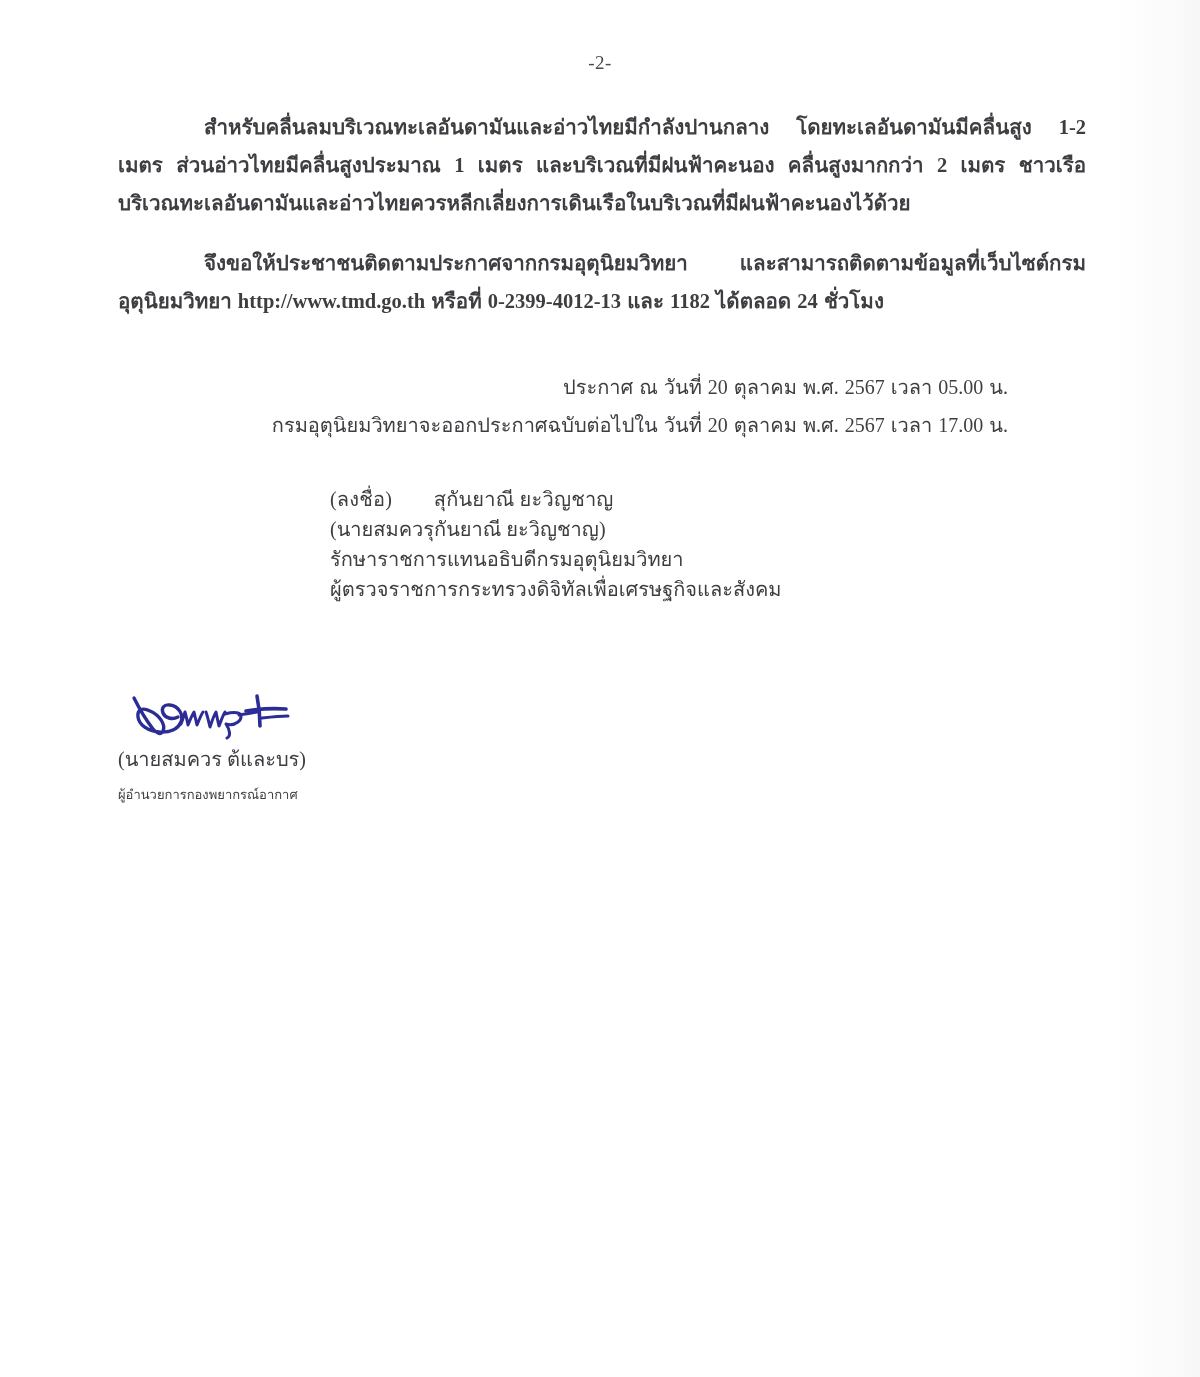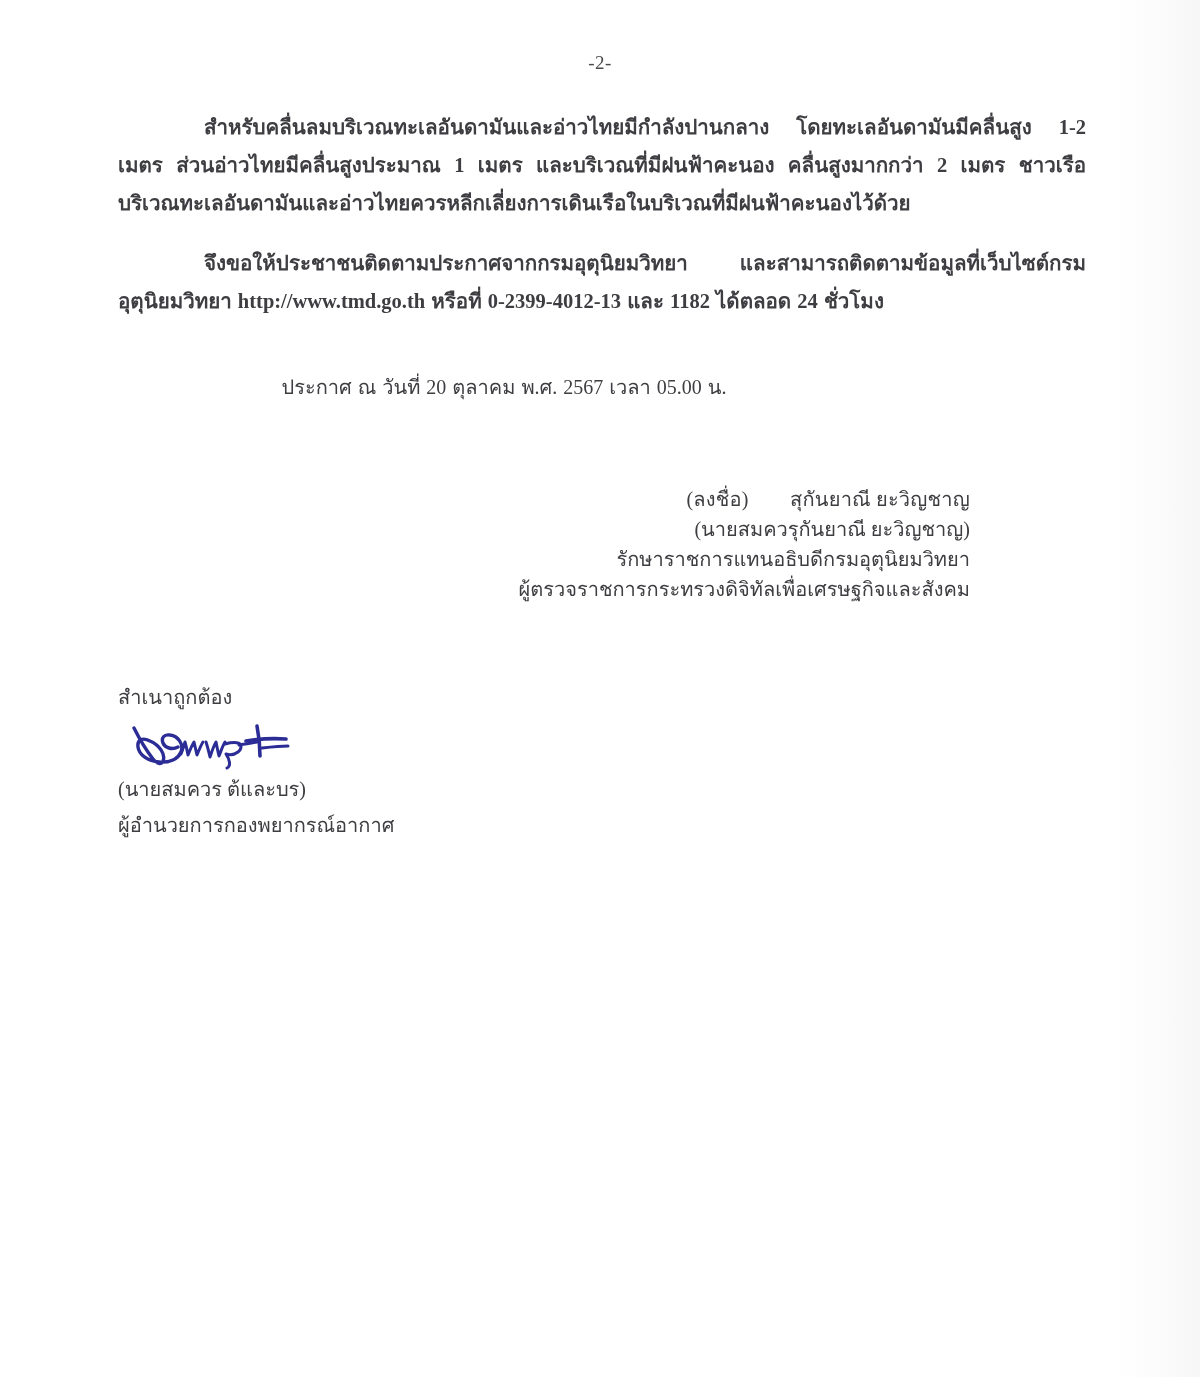--- a/index.html
+++ b/index.html
@@ -53,36 +53,36 @@
   .para:last-child {
     margin-bottom: 0;
   }
 
   
   .date-block {
     position: absolute;
     top: 368px;
     left: 0;
     width: 1008px;
-    text-align: center;
+    text-align: right;
   }
   .date-line {
     font-size: 20px;
     line-height: 38px;
     color: #3e3e42;
     word-spacing: 1px;
   }
 
   
   .sign-block {
     position: absolute;
     top: 484px;
     left: 330px;
     width: 640px;
-    text-align: right;
+    text-align: left;
   }
   .sign-line {
     font-size: 20px;
     line-height: 30px;
     color: #3e3e42;
     white-space: pre;
   }
   .sign-line.sig-name {
     letter-spacing: 0.2px;
   }
@@ -106,50 +106,50 @@
     margin: 2px 0 2px 8px;
     display: block;
   }
   .copy-name {
     font-size: 20px;
     line-height: 34px;
     color: #3e3e42;
     margin-top: 2px;
   }
   .copy-title {
-    font-size: 20px;
+    font-size: 13px;
     line-height: 38px;
     color: #3e3e42;
   }
 </style>
 </head>
 <body>
 
 <div class="page">
 
   <div class="page-number">-2-</div>
 
   <div class="body-block">
     <p class="para">สำหรับคลื่นลมบริเวณทะเลอันดามันและอ่าวไทยมีกำลังปานกลาง โดยทะเลอันดามันมีคลื่นสูง 1-2 เมตร ส่วนอ่าวไทยมีคลื่นสูงประมาณ 1 เมตร และบริเวณที่มีฝนฟ้าคะนอง คลื่นสูงมากกว่า 2 เมตร ชาวเรือบริเวณทะเลอันดามันและอ่าวไทยควรหลีกเลี่ยงการเดินเรือในบริเวณที่มีฝนฟ้าคะนองไว้ด้วย</p>
     <p class="para">จึงขอให้ประชาชนติดตามประกาศจากกรมอุตุนิยมวิทยา และสามารถติดตามข้อมูลที่เว็บไซต์กรมอุตุนิยมวิทยา http://www.tmd.go.th หรือที่ 0-2399-4012-13 และ 1182 ได้ตลอด 24 ชั่วโมง</p>
   </div>
 
   <div class="date-block">
     <div class="date-line">ประกาศ ณ วันที่ 20 ตุลาคม พ.ศ. 2567 เวลา 05.00 น.</div>
+    <div class="date-line">กรมอุตุนิยมวิทยาจะออกประกาศฉบับต่อไปใน วันที่ 20 ตุลาคม พ.ศ. 2567 เวลา 17.00 น.</div>
   </div>
 
   <div class="sign-block">
     <div class="sign-line sig-name">(ลงชื่อ)        สุกันยาณี ยะวิญชาญ</div>
     <div class="sign-line">(นายสมควรุกันยาณี ยะวิญชาญ)</div>
     <div class="sign-line">รักษาราชการแทนอธิบดีกรมอุตุนิยมวิทยา</div>
     <div class="sign-line">ผู้ตรวจราชการกระทรวงดิจิทัลเพื่อเศรษฐกิจและสังคม</div>
   </div>
 
   <div class="copy-block">
-    <div class="copy-label">สำเนาถูกต้อง</div>
 
     <svg class="signature-graphic" viewBox="0 0 175 56" aria-hidden="true">
       <g fill="none" stroke="#2c2c96" stroke-linecap="round" stroke-linejoin="round">
         <path d="M8 14 C 14 26, 20 36, 27 45 C 31 50, 35 51, 37 47 C 40 40, 33 31, 24 27
                  C 16 23, 11 26, 12 33 C 13 41, 22 47, 33 48 C 44 49, 52 45, 55 38
                  C 58 30, 52 22, 44 21 C 38 20, 35 24, 37 29 C 39 34, 46 36, 52 33" stroke-width="3.4"></path>
         <path d="M55 40 C 57 35, 58 31, 59 28 C 60 31, 61 36, 62 41 C 64 36, 66 31, 68 28
                  C 69 32, 70 37, 71 41 C 73 36, 75 31, 77 28" stroke-width="3"></path>
         <path d="M80 28 C 82 34, 83 39, 84 43 C 86 37, 88 31, 90 28
                  C 91 33, 92 38, 93 42 C 95 37, 97 31, 99 28" stroke-width="3"></path>

